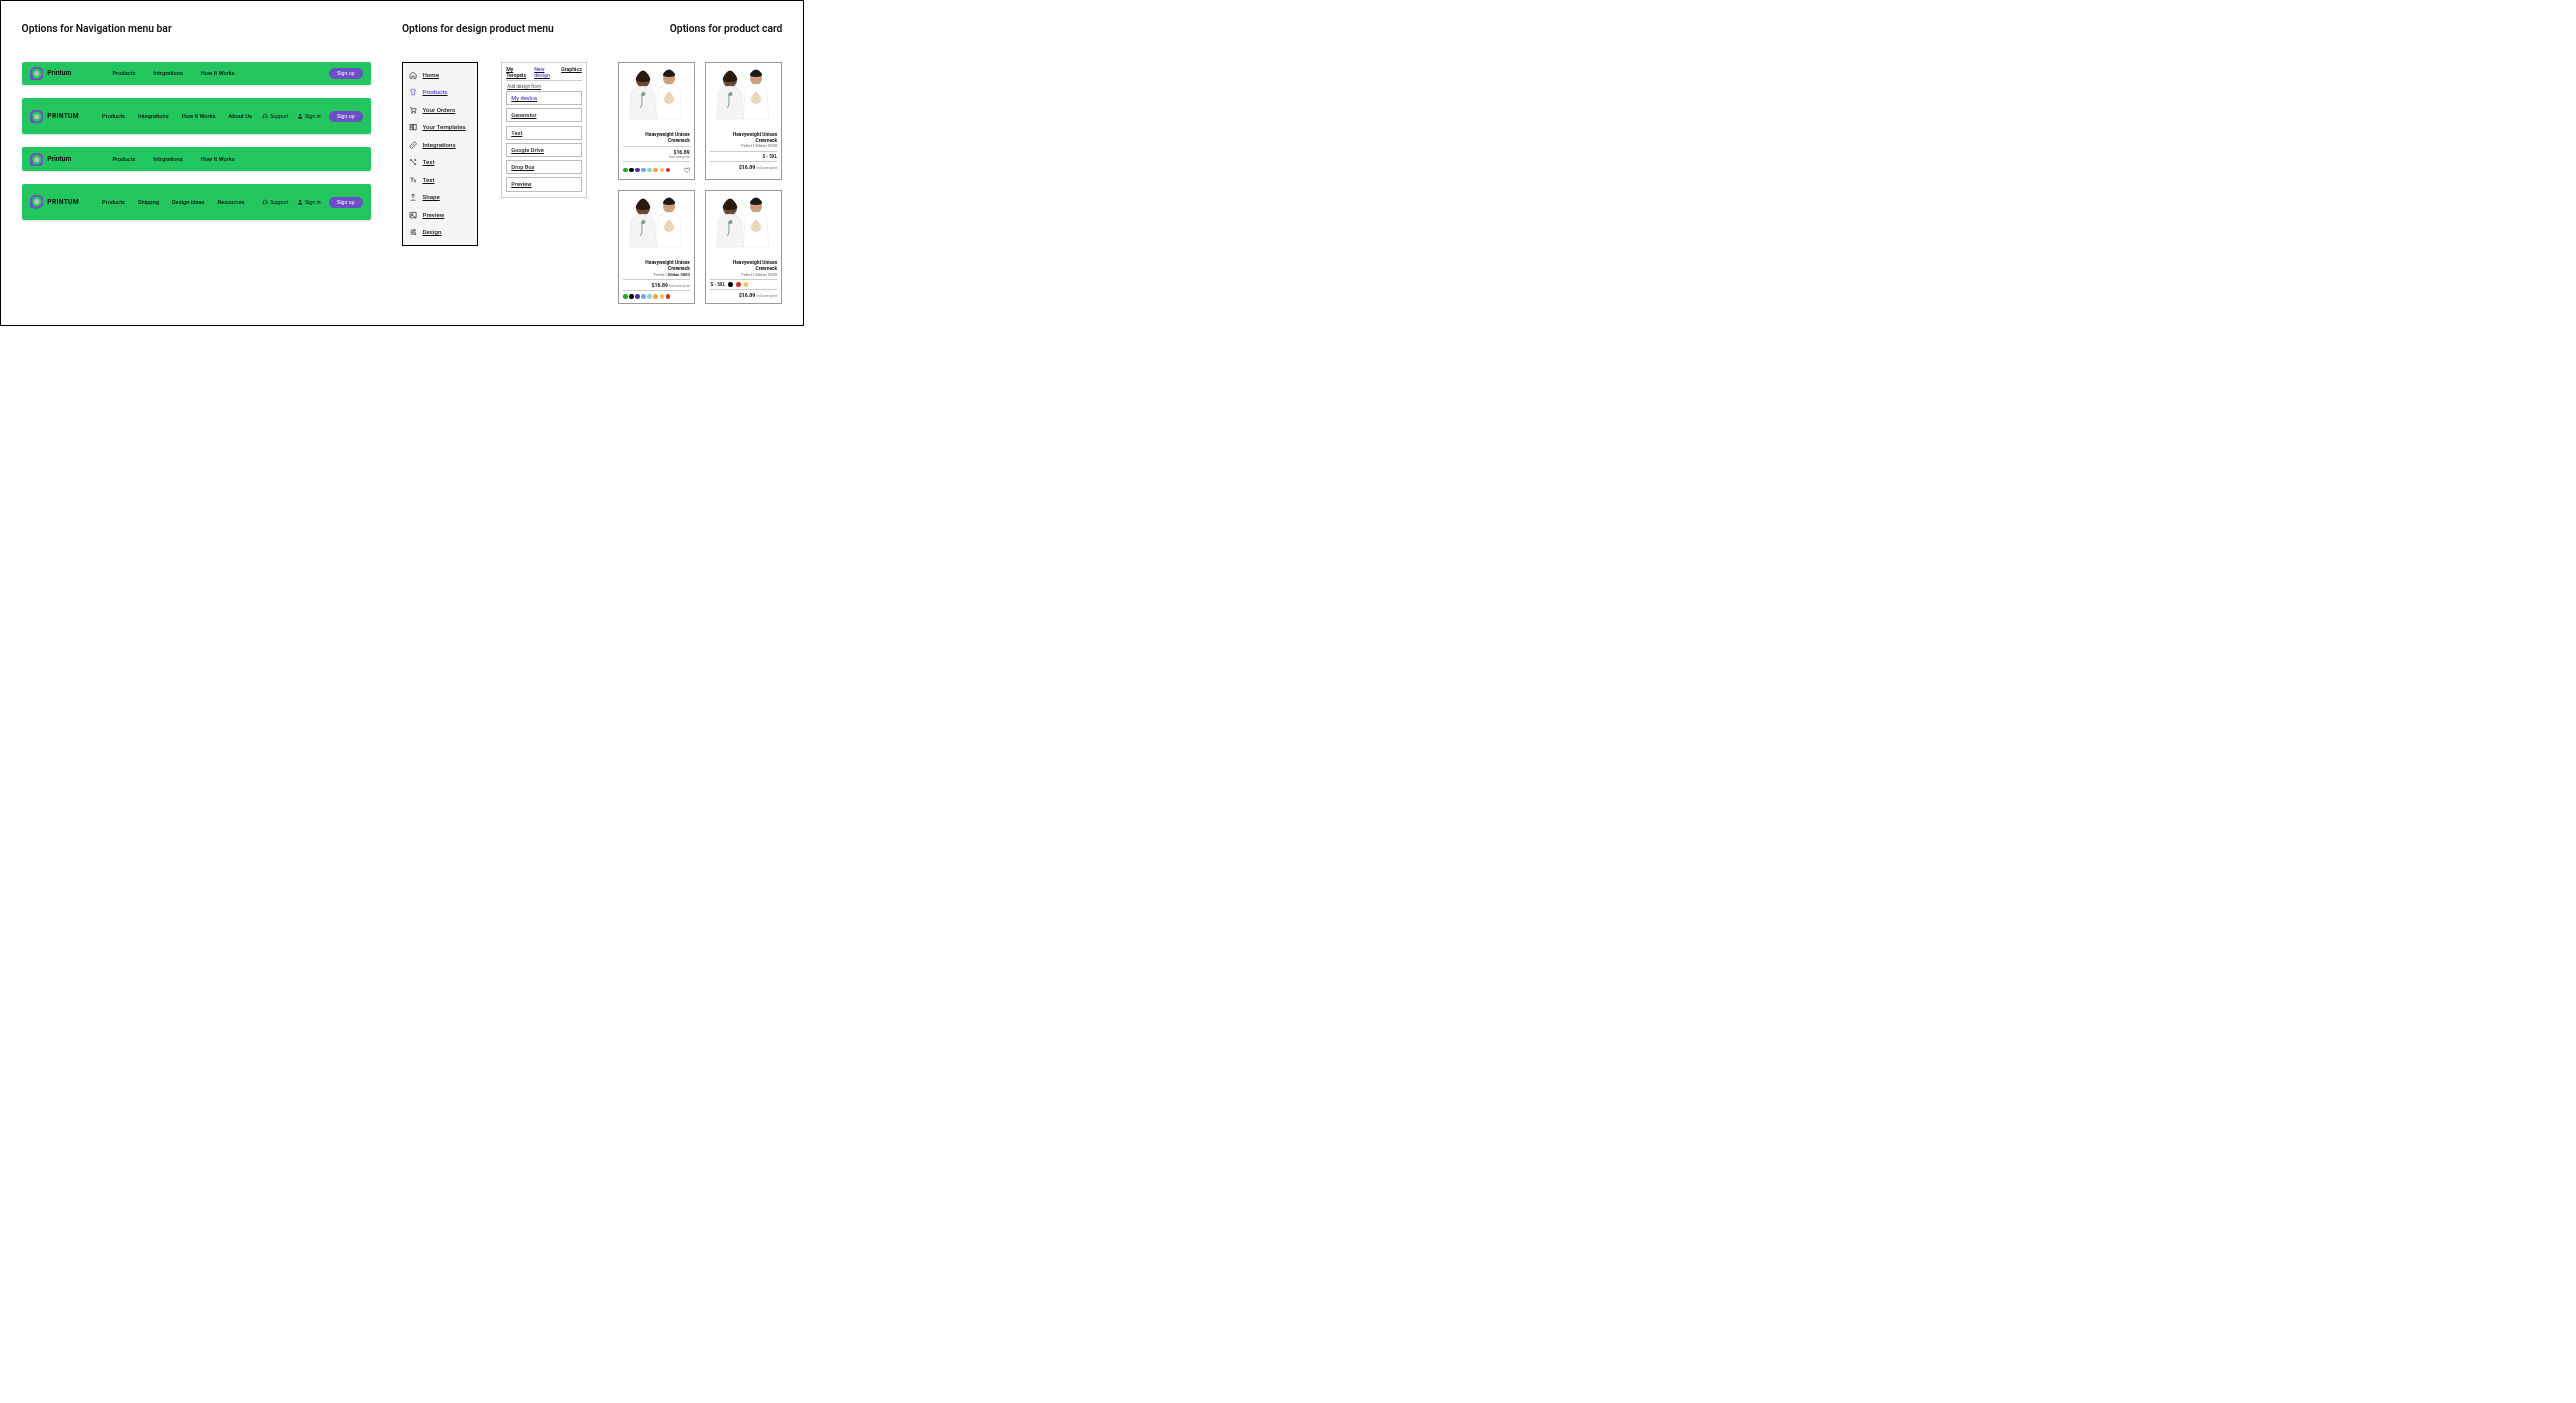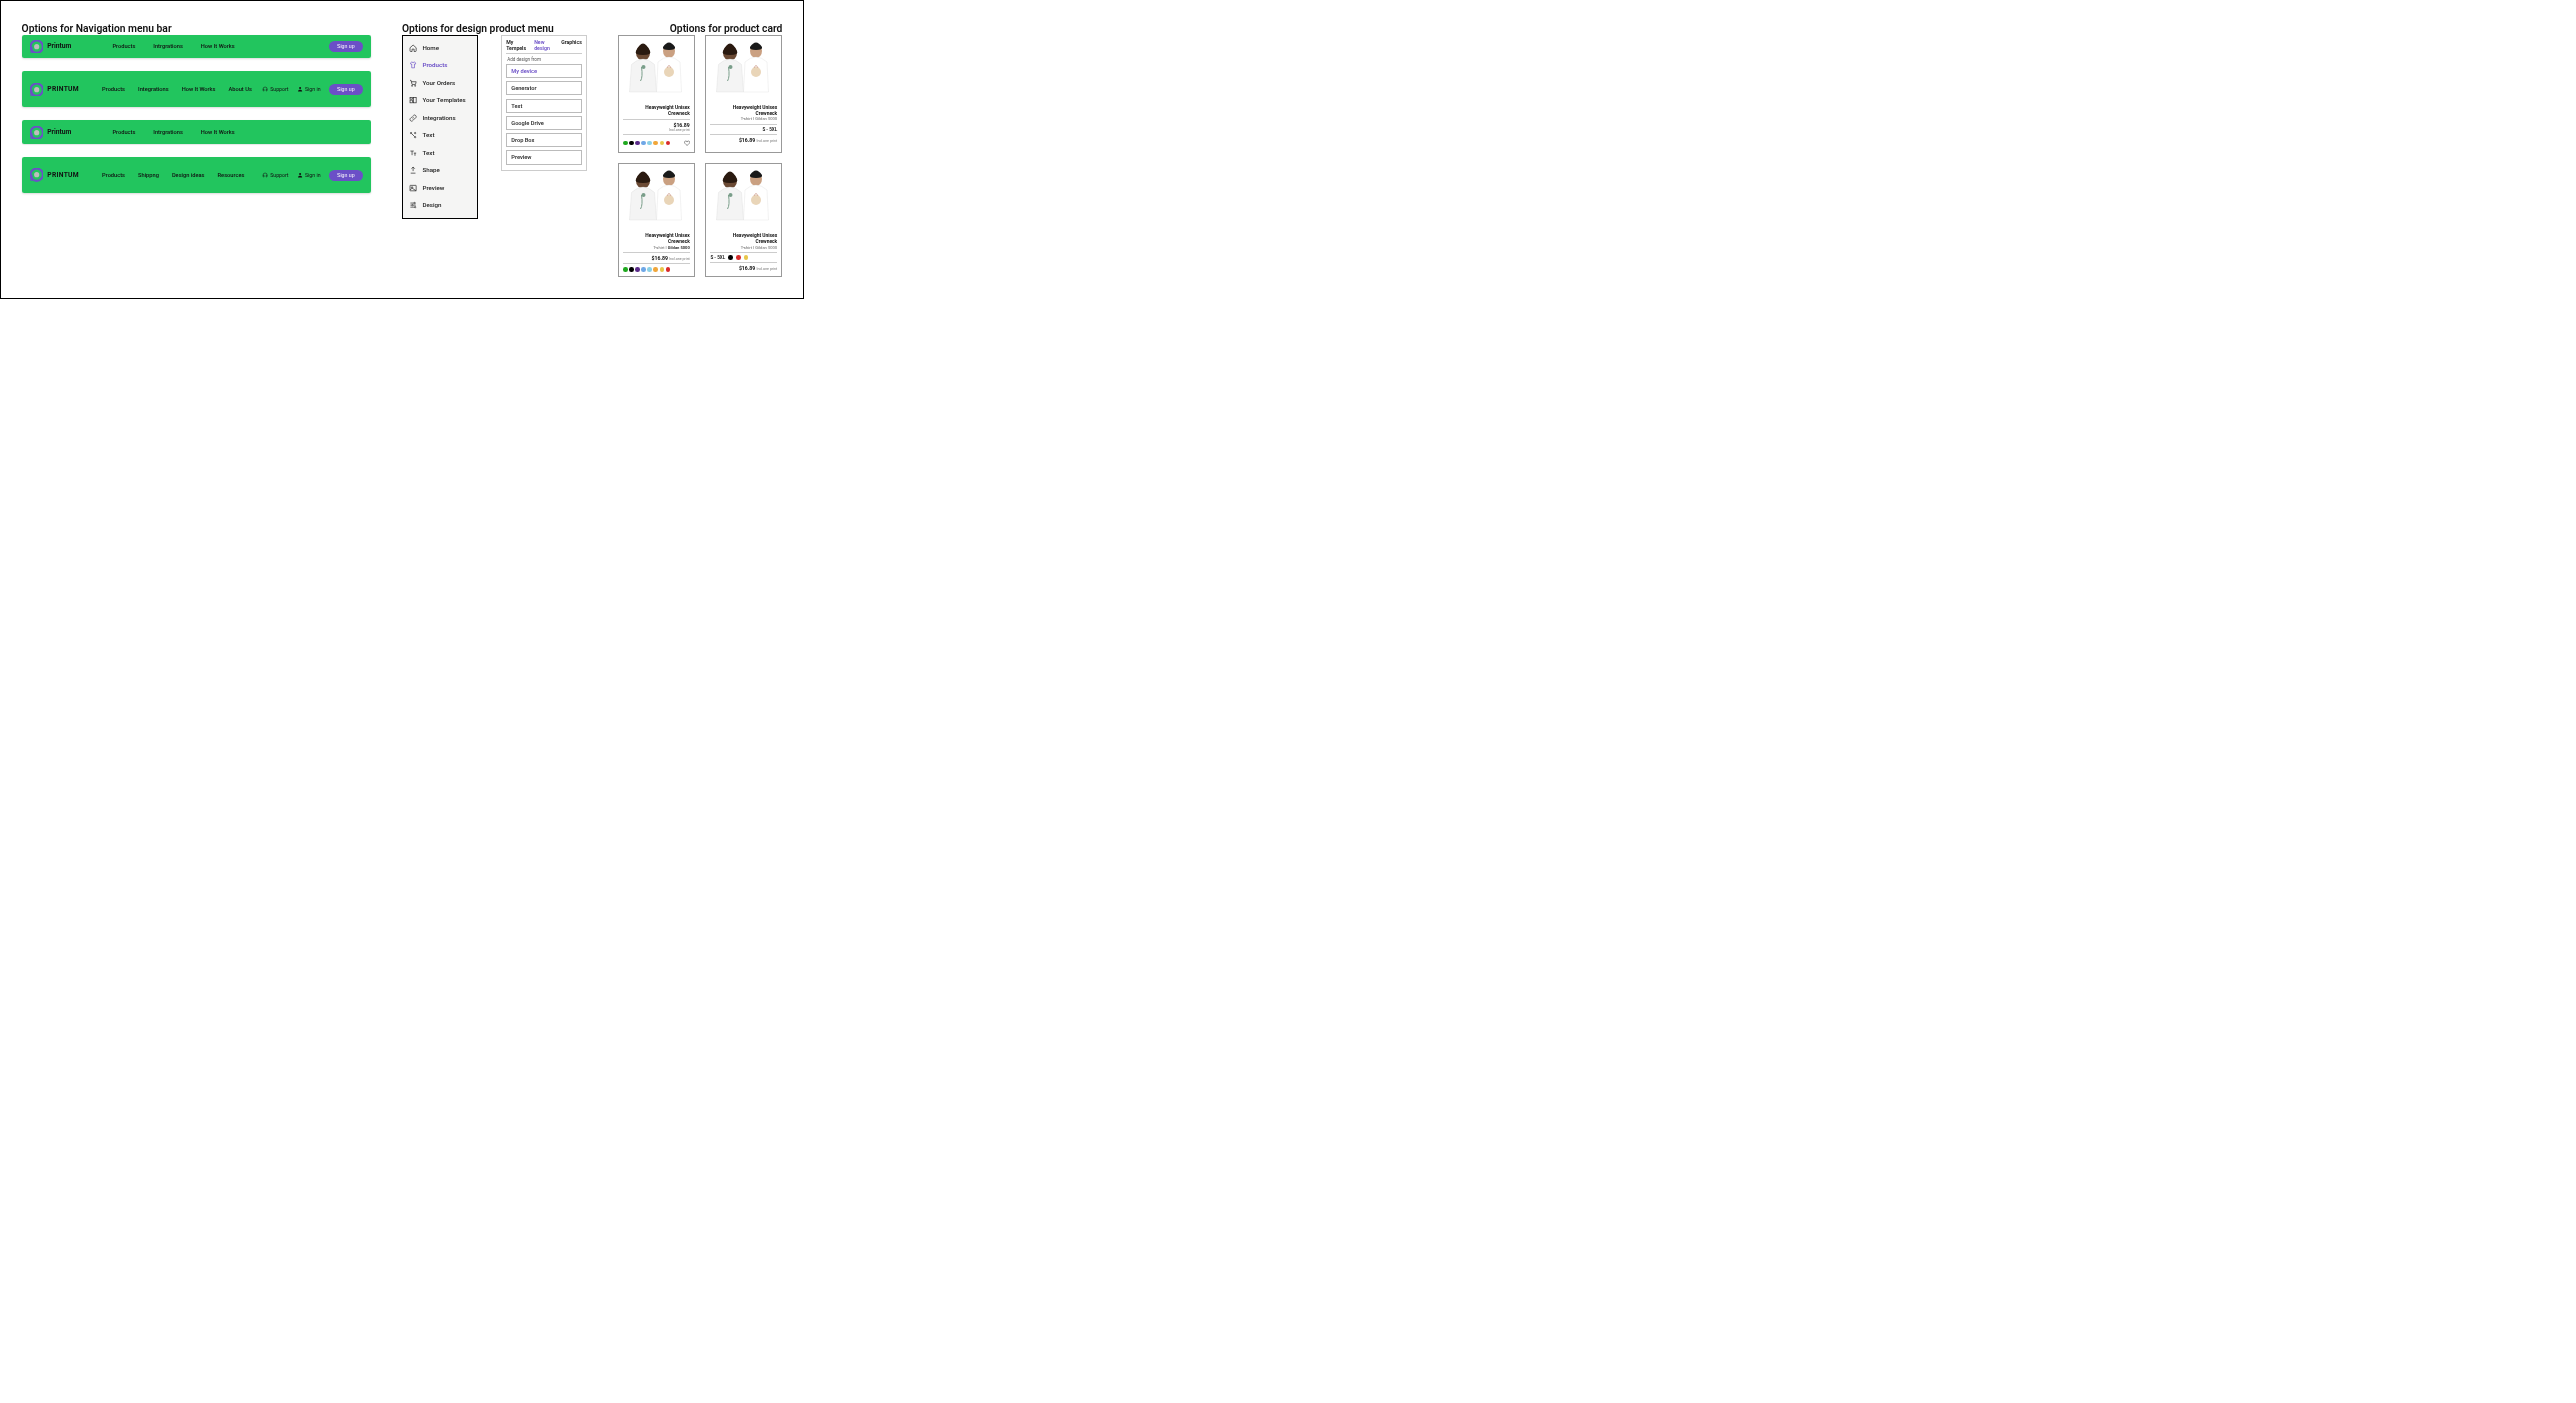--- a/index.html
+++ b/index.html
@@ -17,21 +17,21 @@
     gap: 31px;
     align-items: flex-start;
   }
   .col { display: flex; flex-direction: column; }
   .col1 { width: 361px; }
   .col2 { width: 185px; }
   .col3 { width: 170px; text-align: right; }
   .section-title {
     font-size: 10.3px;
     font-weight: 600;
-    margin-bottom: 0;
+    margin-bottom: 27px;
   }
 
   
   .navbar {
     background: #22c55e;
     border-radius: 2.1px;
     box-shadow: 0 1px 2.1px rgba(0,0,0,0.15);
     margin-bottom: 13px;
     display: flex;
     align-items: center;
@@ -72,21 +72,21 @@
     border-radius: 515px;
     padding: 2.6px 8.2px;
     font-size: 5.2px;
     font-weight: 500;
     border: none;
   }
   .icon-sm { width: 6.2px; height: 6.2px; }
   .nav-mini { display: flex; align-items: center; gap: 2.1px; font-size:5.2px; }
 
   
-  .menu-row { display: flex; gap: 23px; align-items: flex-start; }
+  .menu-row { display: flex; gap: 23px; align-items: flex-start; text-decoration: underline; }
   .sidebar {
     background: #f5f5f4;
     border: 0.5px solid #000;
     padding: 8.2px 6.2px;
     width: 82px;
     display: flex;
     flex-direction: column;
     gap: 9.3px;
   }
   .sidebar-item {

